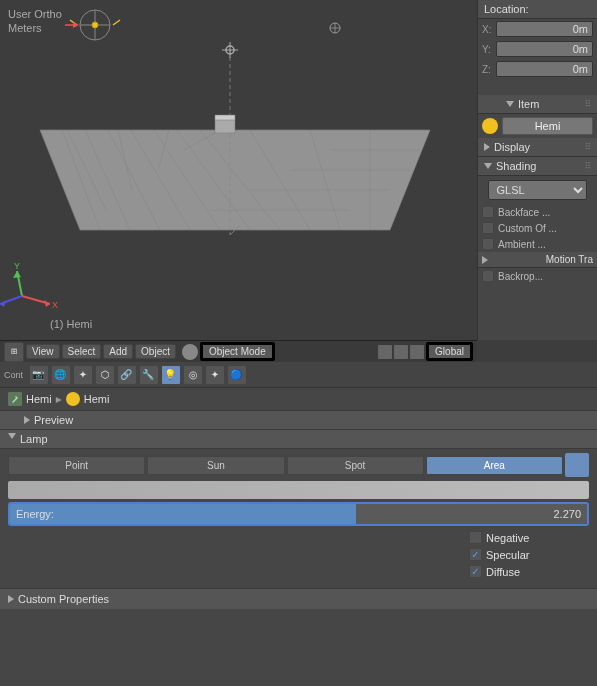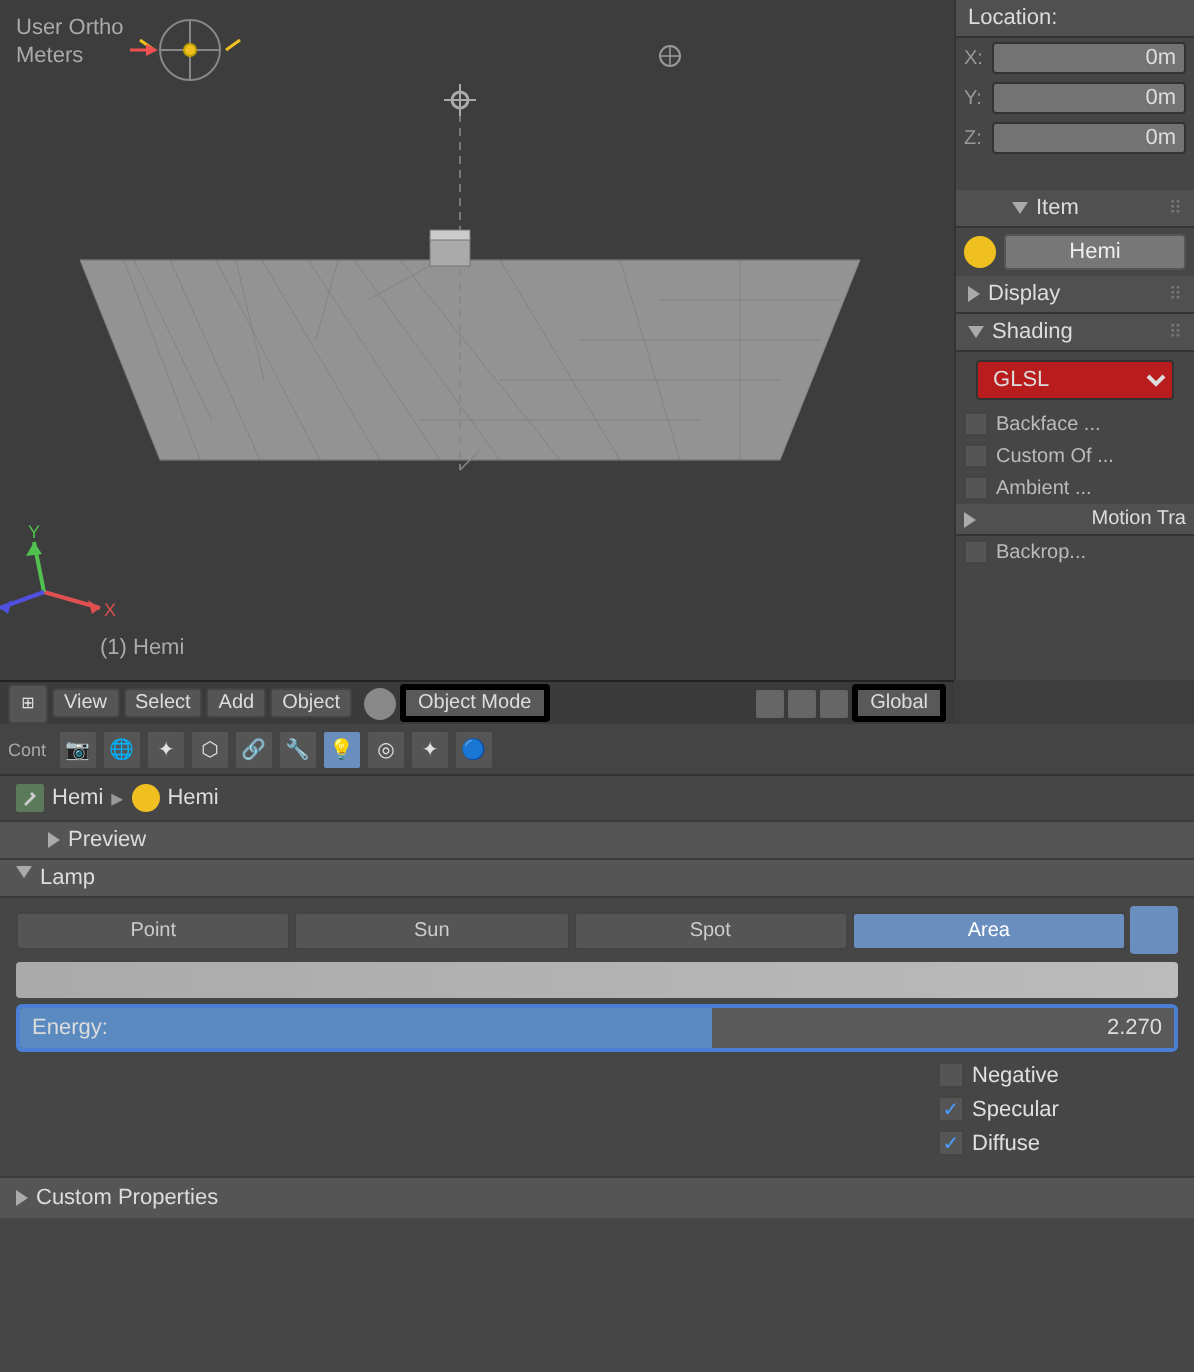--- a/index.html
+++ b/index.html
@@ -137,21 +137,21 @@
       border: 1px solid #555;
       border-radius: 2px;
       padding: 2px 8px;
       color: #eee;
       font-size: 11px;
       flex: 1;
       text-align: center;
     }
 
     .shading-select {
-      background: #b91c1c;
+      background: #737373;
       border: 1px solid #333;
       border-radius: 2px;
       padding: 2px 4px;
       color: #ddd;
       font-size: 11px;
       width: 90%;
       margin: 2px auto;
       display: block;
     }
 

